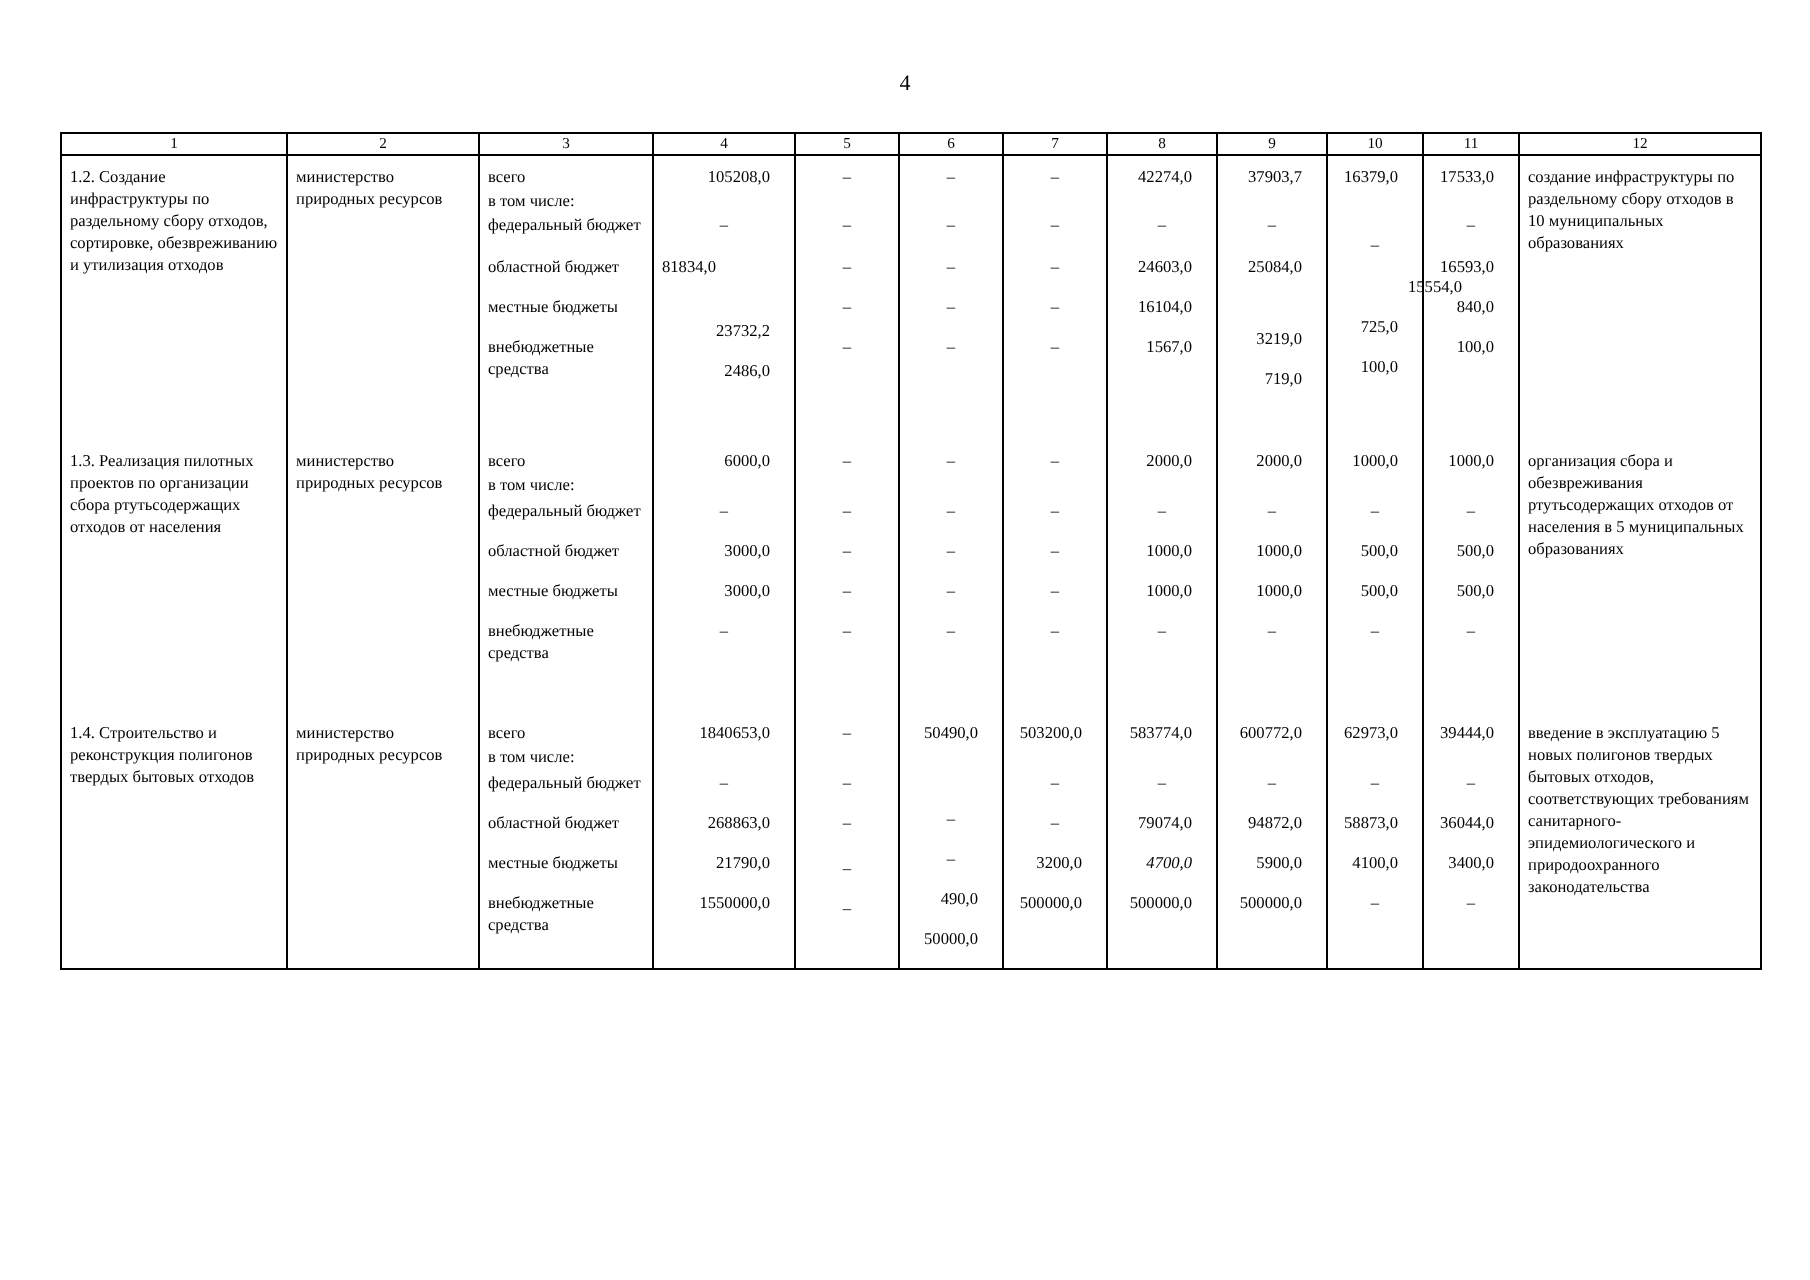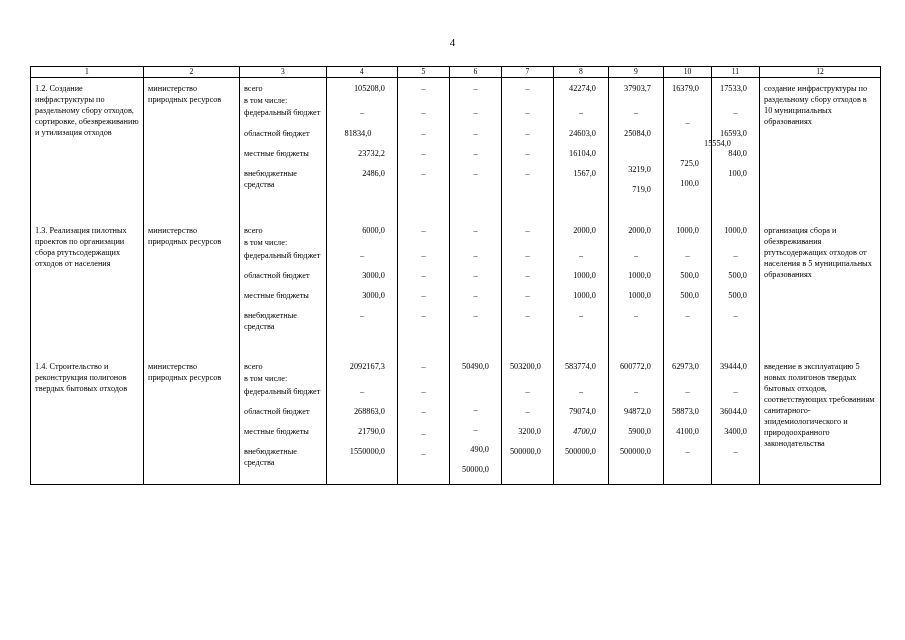--- a/index.html
+++ b/index.html
@@ -131,21 +131,21 @@
               <div style="min-height: 12.2px; margin-bottom: 8px;">областной бюджет</div>
               <div style="min-height: 12.2px; margin-bottom: 8px;">местные бюджеты</div>
               <div style="min-height: 12.2px; margin-bottom: 8px;">внебюджетные средства</div>
             </div>
           </td>
           <td>
             <div class="cellpad">
               <div style="min-height: 12.2px; text-align: right; padding-right: 8px; margin-bottom: 0px;">105208,0</div>
               <div style="min-height: 12.2px; text-align: center; padding-right: 0px; margin-bottom: 0px;"></div>
               <div style="min-height: 12.2px; text-align: center; padding-right: 0px; margin-bottom: 8px;">–</div>
-              <div style="min-height: 12.2px; text-align: center; padding-right: 8px; margin-bottom: 8px;">81834,0</div>
+              <div style="min-height: 12.2px; text-align: left; padding-right: 8px; margin-bottom: 20px;">81834,0</div>
               <div style="min-height: 12.2px; text-align: right; padding-right: 8px; margin-bottom: 8px;">23732,2</div>
               <div style="min-height: 12.2px; text-align: right; padding-right: 8px; margin-bottom: 8px;">2486,0</div>
             </div>
           </td>
           <td>
             <div class="cellpad">
               <div style="min-height: 12.2px; text-align: center; padding-right: 0px; margin-bottom: 0px;">–</div>
               <div style="min-height: 12.2px; text-align: center; padding-right: 0px; margin-bottom: 0px;"></div>
               <div style="min-height: 12.2px; text-align: center; padding-right: 0px; margin-bottom: 8px;">–</div>
               <div style="min-height: 12.2px; text-align: center; padding-right: 0px; margin-bottom: 8px;">–</div>
@@ -358,21 +358,21 @@
               <div style="min-height: 12.2px; margin-bottom: 0px;">всего</div>
               <div style="min-height: 12.2px; margin-bottom: 0px;">в том числе:</div>
               <div style="min-height: 12.2px; margin-bottom: 8px;">федеральный бюджет</div>
               <div style="min-height: 12.2px; margin-bottom: 8px;">областной бюджет</div>
               <div style="min-height: 12.2px; margin-bottom: 8px;">местные бюджеты</div>
               <div style="min-height: 12.2px; margin-bottom: 8px;">внебюджетные средства</div>
             </div>
           </td>
           <td>
             <div class="cellpad">
-              <div style="min-height: 12.2px; text-align: right; padding-right: 8px; margin-bottom: 0px;">2092167,3</div>
+              <div style="min-height: 12.2px; text-align: right; padding-right: 8px; margin-bottom: 0px;">1840653,0</div>
               <div style="min-height: 12.2px; text-align: center; padding-right: 0px; margin-bottom: 0px;"></div>
               <div style="min-height: 12.2px; text-align: center; padding-right: 0px; margin-bottom: 8px;">–</div>
               <div style="min-height: 12.2px; text-align: right; padding-right: 8px; margin-bottom: 8px;">268863,0</div>
               <div style="min-height: 12.2px; text-align: right; padding-right: 8px; margin-bottom: 8px;">21790,0</div>
               <div style="min-height: 12.2px; text-align: right; padding-right: 8px; margin-bottom: 8px;">1550000,0</div>
             </div>
           </td>
           <td>
             <div class="cellpad">
               <div style="min-height: 12.2px; text-align: center; padding-right: 0px; margin-bottom: 0px;">–</div>

